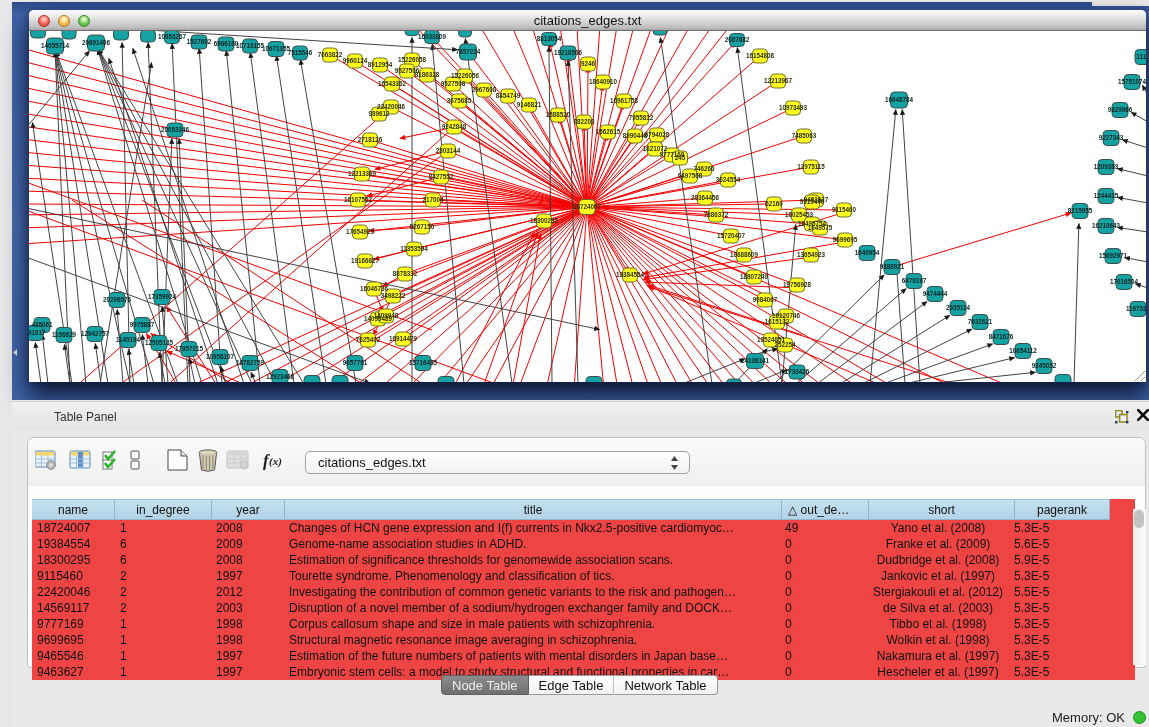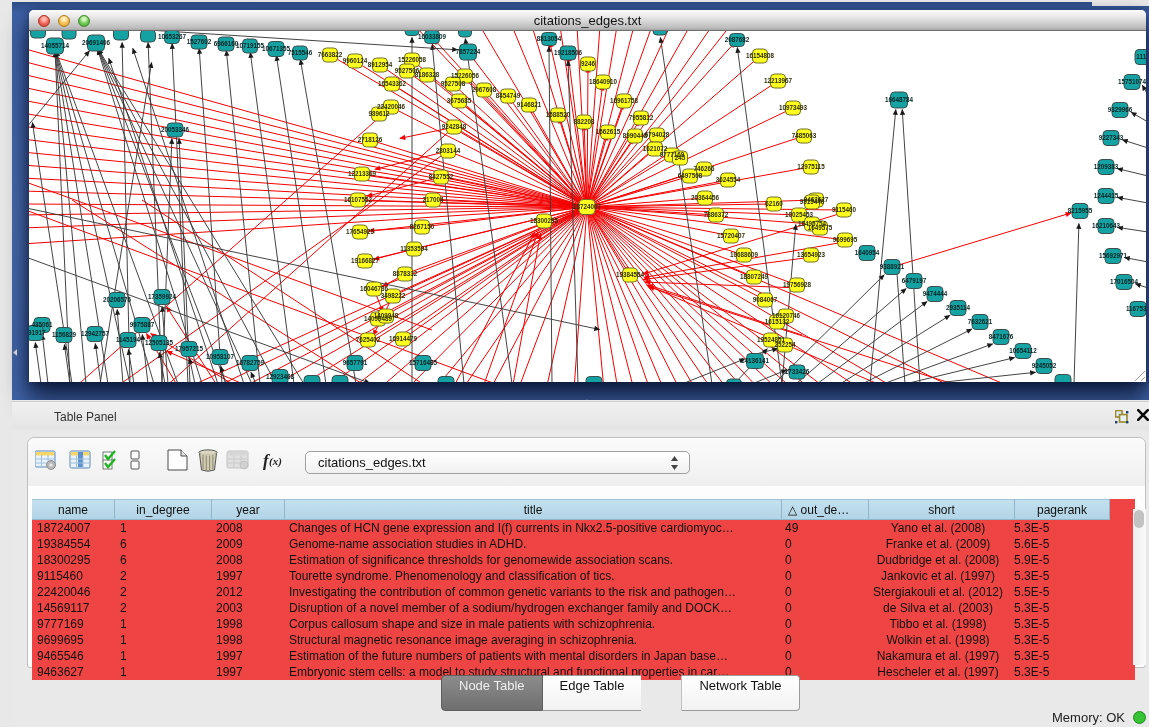--- a/index.html
+++ b/index.html
@@ -51,26 +51,26 @@
 .c1 { left:88px; width:80px; }
 .c2 { left:184px; width:70px; }
 .c3 { left:257px; width:492px; }
 .c4 { left:753px; width:80px; }
 .c5 { left:834px; width:144px; text-align:center; }
 .c6 { left:982px; width:92px; }
 .vsb { position:absolute; left:1105px; top:71px; width:13px; height:156px; background:linear-gradient(90deg,#ededed,#fafafa); }
 .vsb .thumb { position:absolute; left:1px; top:1px; width:10px; height:18px; background:#c2c2c2; border-radius:5px; }
 
 .tabs { position:absolute; left:429px; top:275px; height:20px; font-size:13px; }
-.tab { float:left; height:36px; line-height:19px; padding:0 17px; background:linear-gradient(180deg,#ffffff,#f2f2f2);
+.tab { float:left; height:20px; line-height:19px; padding:0 10px; background:linear-gradient(180deg,#ffffff,#f2f2f2);
   border-top:1px solid #9a9a9a; border-bottom:1px solid #9a9a9a; color:#111; }
 .tab.sel { background:linear-gradient(180deg,#8c8c8c,#6f6f6f); color:#efefef;
   border-radius:4px 0 0 4px; border:1px solid #5f5f5f; }
 .tab.last { border-radius:0 4px 4px 0; border-right:1px solid #9a9a9a; }
-.tab.mid { border-left:1px solid #c0c0c0;margin-left:40px; }
+.tab.mid { border-left:1px solid #c0c0c0; }
 .mem { position:absolute; left:993px; top:310px; width:120px; font-size:13px; color:#222; text-align:right; }
 .memdot { position:absolute; left:1121px; top:311px; width:13px; height:13px; border-radius:50%;
   background:#35c335; border:1.5px solid #1e8a1e; }
 .brstrip { position:absolute; left:1143px; top:0; width:3px; height:327px; background:#8a8a8a; }
 .brstrip2 { position:absolute; left:1146px; top:0; width:3px; height:327px; background:#b5b5b5; }
 </style></head>
 <body>
 <div class="stage">
   <div class="desk"></div>
   <div class="corner-tr"></div>

